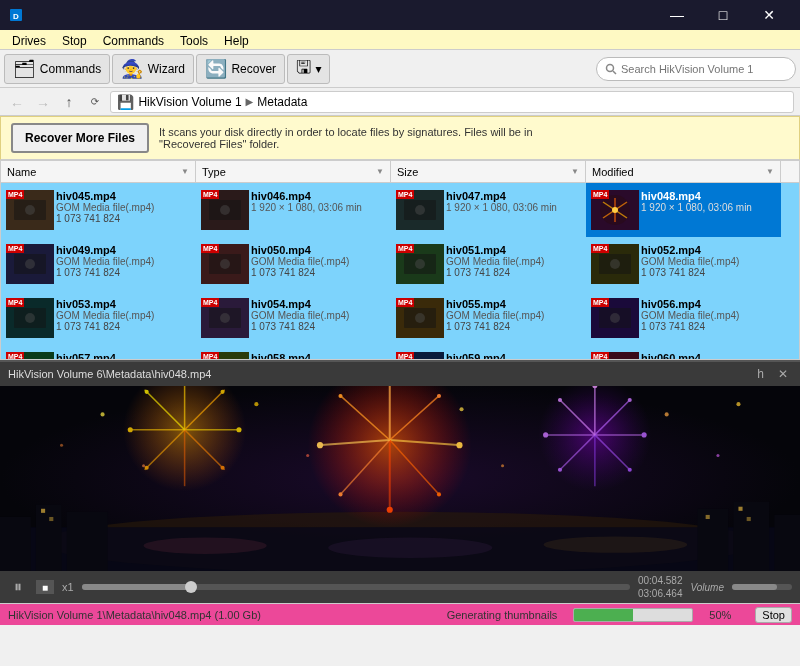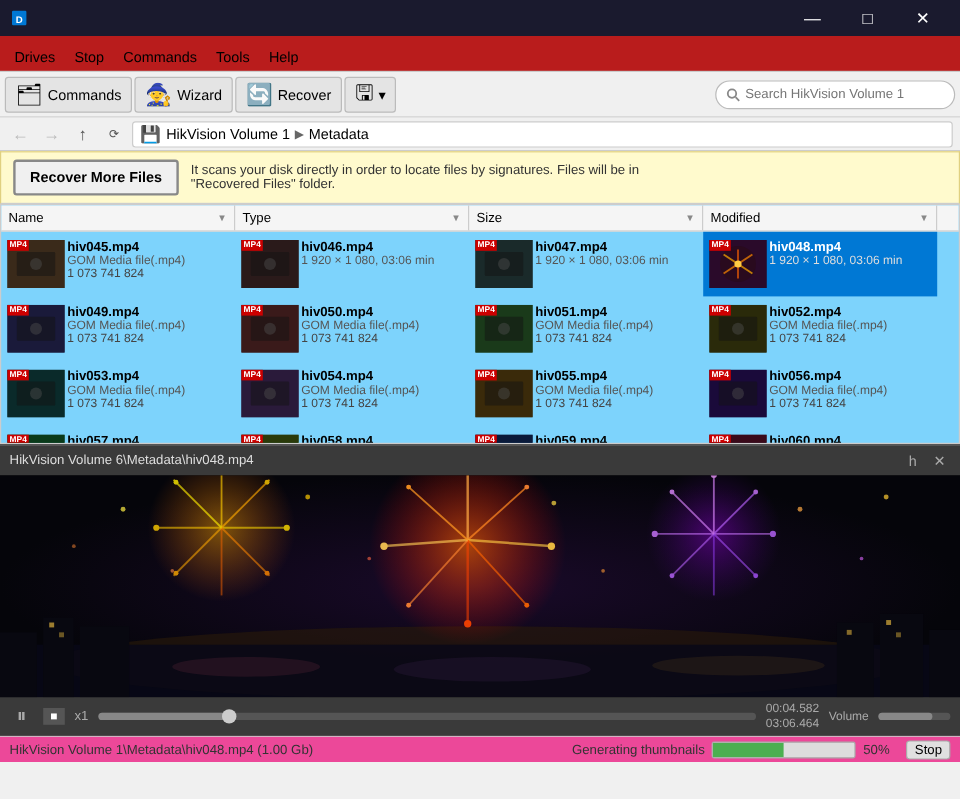--- a/index.html
+++ b/index.html
@@ -23,24 +23,24 @@
       background: transparent;
       border: none;
       color: white;
       font-size: 14px;
       cursor: pointer;
       display: flex; align-items: center; justify-content: center;
     }
 
     
     .menu-bar {
-      background: #b91c1c;
-      height: 30px;
-      display: flex;
-      align-items: flex-end;
+      background: #fef9c3;
+      height: 20px;
+      display: flex;
+      align-items: flex-start;
       border-bottom: 1px solid #ccc;
       padding: 0 4px;
     }
     .menu-item {
       padding: 2px 8px;
       cursor: pointer;
       font-size: 12px;
       height: 22px;
       display: flex; align-items: center;
     }
@@ -291,21 +291,21 @@
       position: absolute;
       left: 20%;
       top: -3px;
       width: 12px;
       height: 12px;
       background: #ccc;
       border-radius: 50%;
       transform: translateX(-50%);
     }
     .time-display { color: #aaa; font-size: 10px; text-align: right; line-height: 1.3; }
-    .volume-label { color: #aaa; font-size: 10px; }
+    .volume-label { color: #aaa; font-size: 10px; font-style: italic; }
     .volume-slider {
       width: 60px;
       height: 6px;
       background: #555;
       border-radius: 3px;
       position: relative;
     }
     .volume-fill {
       height: 100%;
       background: #888;
@@ -321,21 +321,21 @@
       display: flex;
       align-items: center;
       padding: 0 8px;
       gap: 8px;
       font-size: 11px;
     }
     .status-path { flex: 1; color: #333; }
     .status-progress-container {
       display: flex;
       align-items: center;
-      gap: 6px;
+      gap: 16px;
     }
     .status-progress-label { color: #333; }
     .status-progress-bar {
       width: 120px;
       height: 14px;
       background: #ddd;
       border: 1px solid #aaa;
       border-radius: 2px;
       overflow: hidden;
     }

